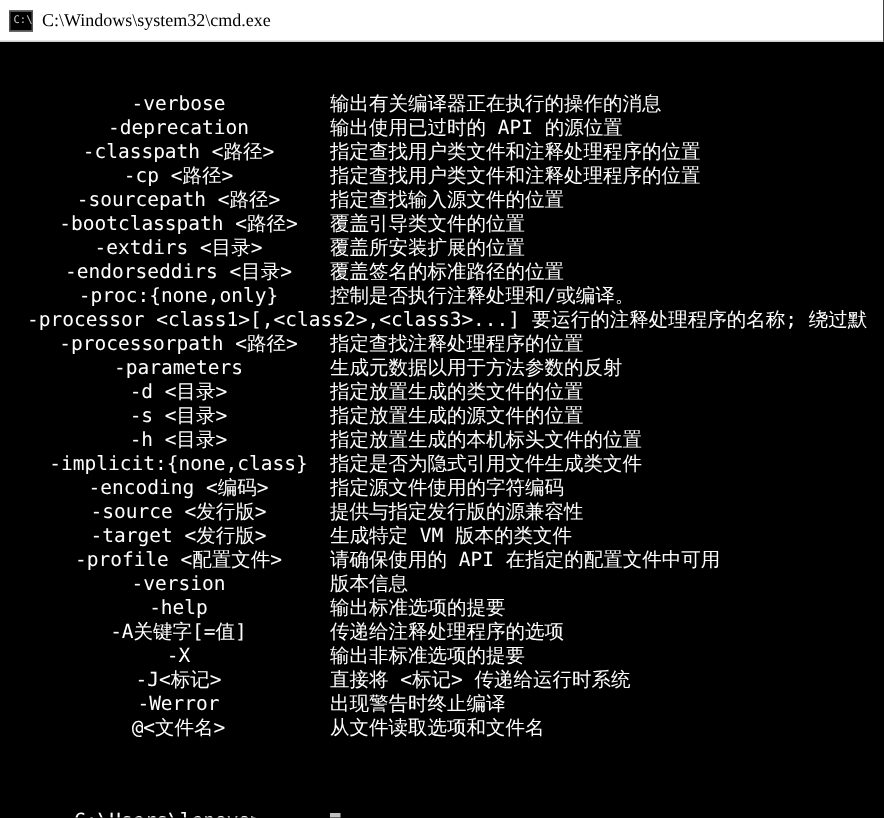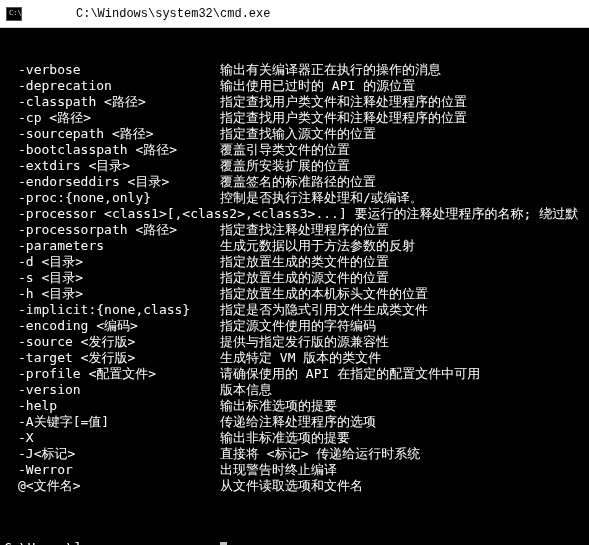--- a/index.html
+++ b/index.html
@@ -33,33 +33,32 @@
     }
     .title-icon-text {
       color: #ccc;
       font-size: 7px;
       line-height: 1;
       font-family: monospace;
     }
     .title-text {
       color: #000;
       font-size: 12px;
-      font-family: Liberation Mono, monospace;
-      margin-left: 48px;
+      font-family: Liberation Serif, serif;
     }
     .terminal {
       background: #000;
       color: #fff;
       padding: 2px 0 0 4px;
       white-space: pre;
       line-height: 16px;
       font-family: "NSimSun", "SimSun", "Consolas", monospace;
     }
     .line { display: flex; }
-    .opt { display: inline-block; width: 216px; padding-left: 14px; }
+    .opt { display: inline-block; width: 216px; padding-left: 14px; text-align: center; }
     .opt.no-indent { padding-left: 0; }
     .desc { display: inline-block; }
     .prompt-line { margin-top: 14px; }
     .cursor {
       display: inline-block;
       width: 7px;
       height: 13px;
       background: #c0c0c0;
       vertical-align: text-bottom;
       animation: blink 1s step-end infinite;

